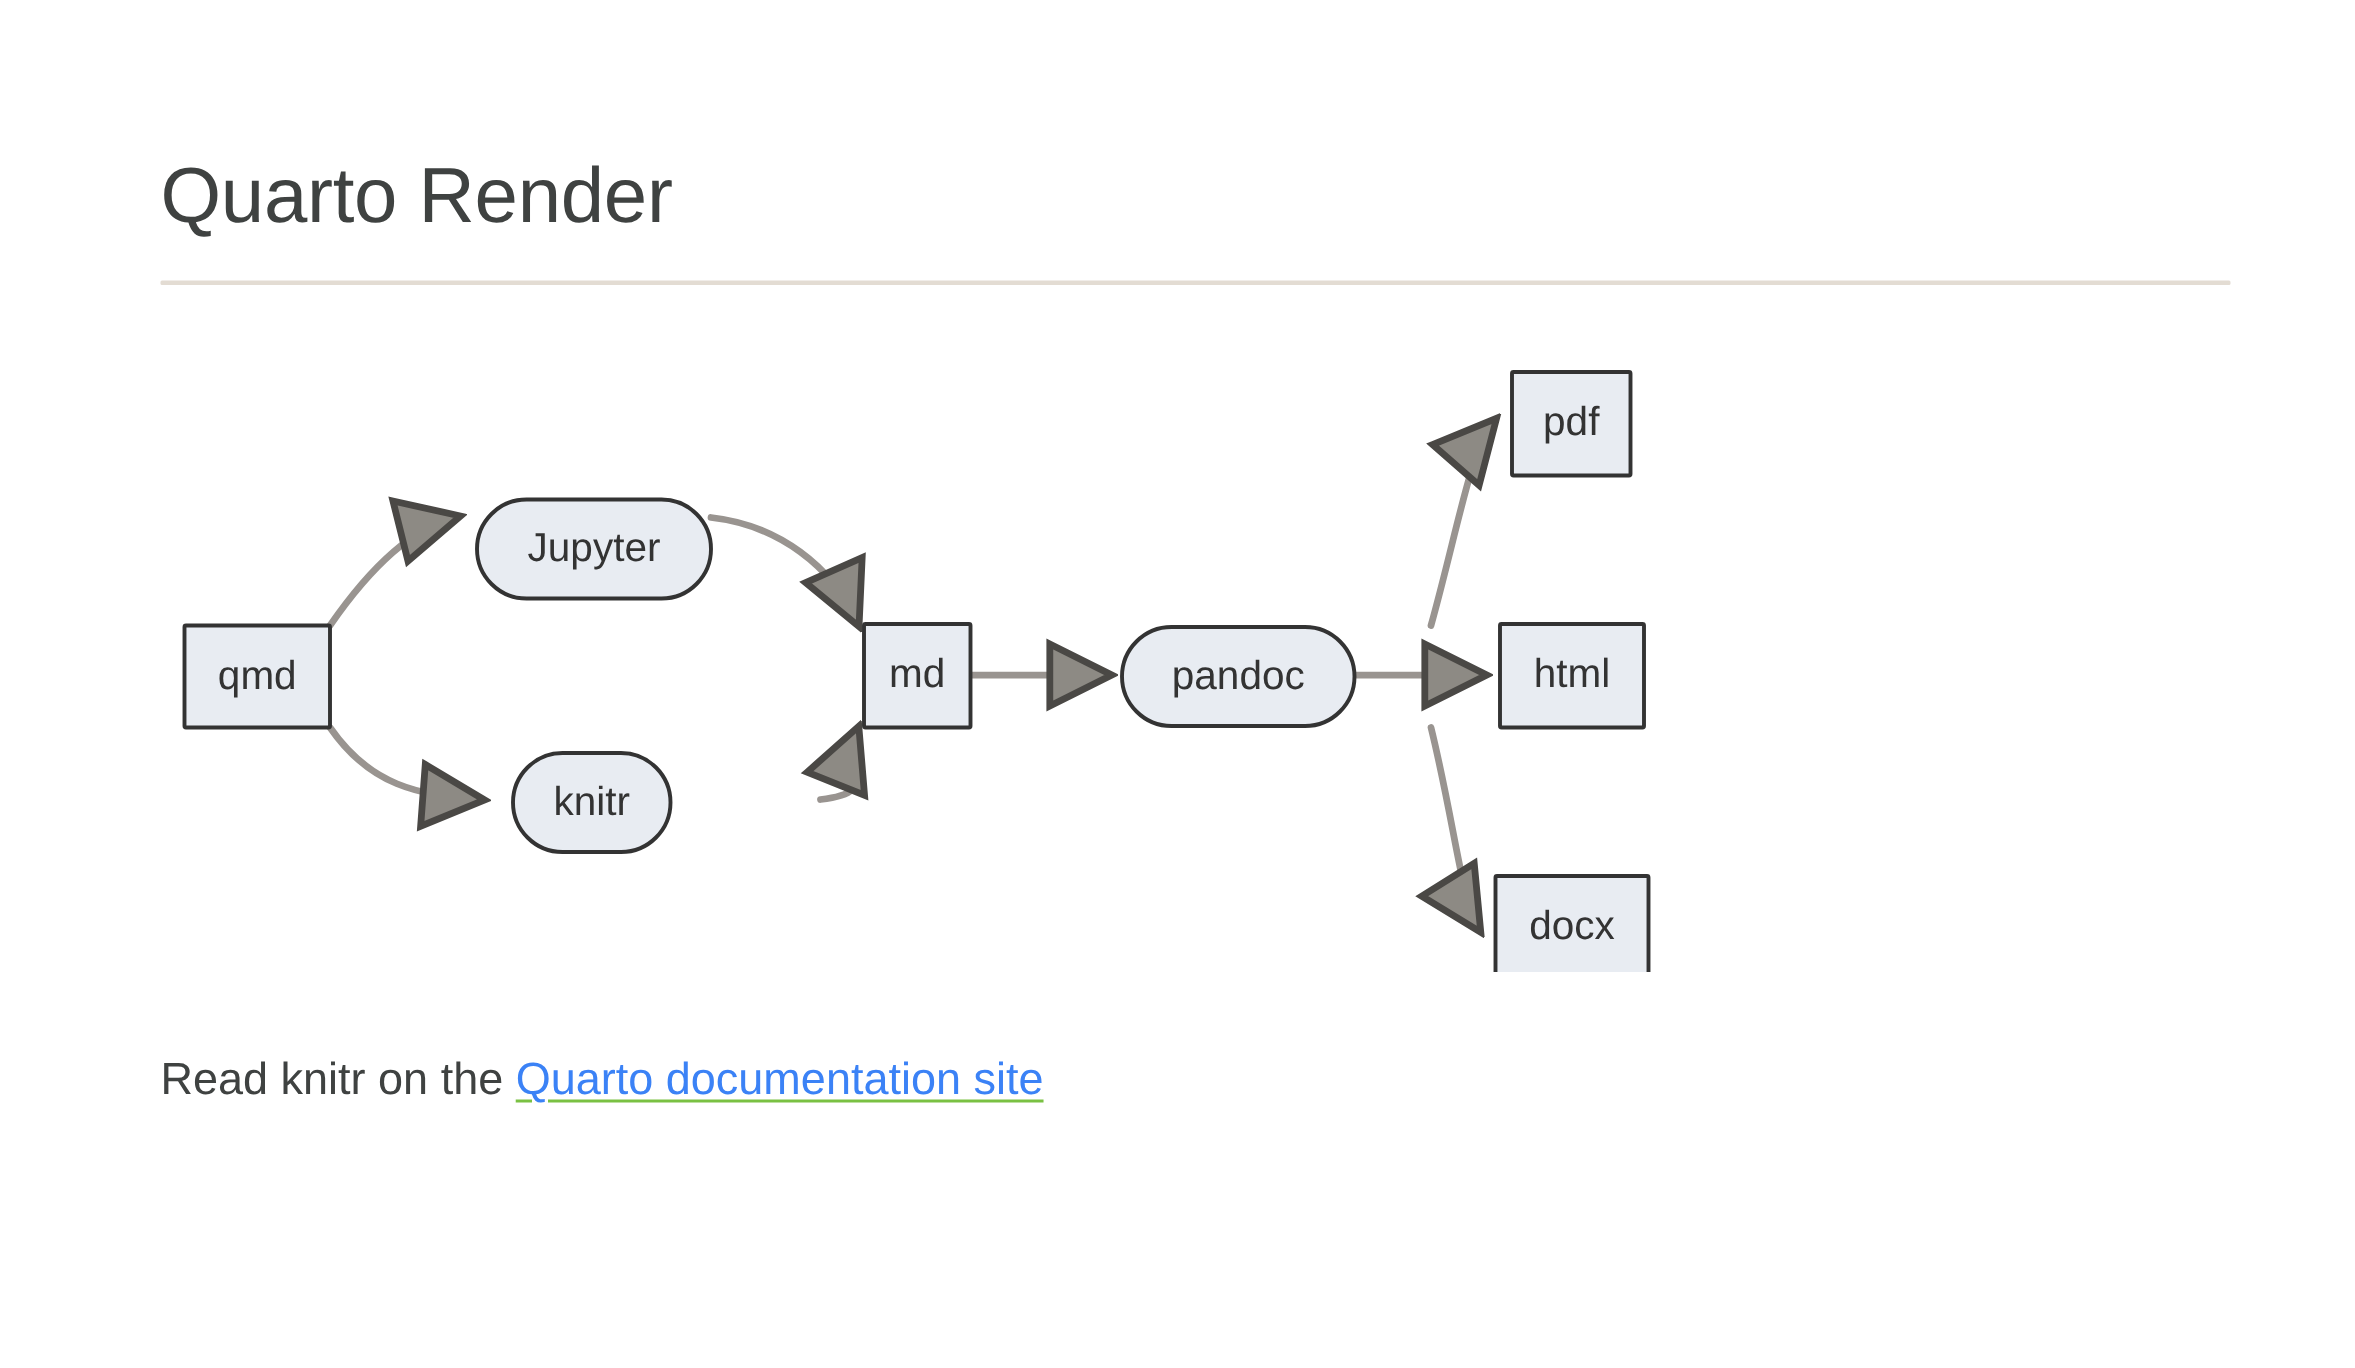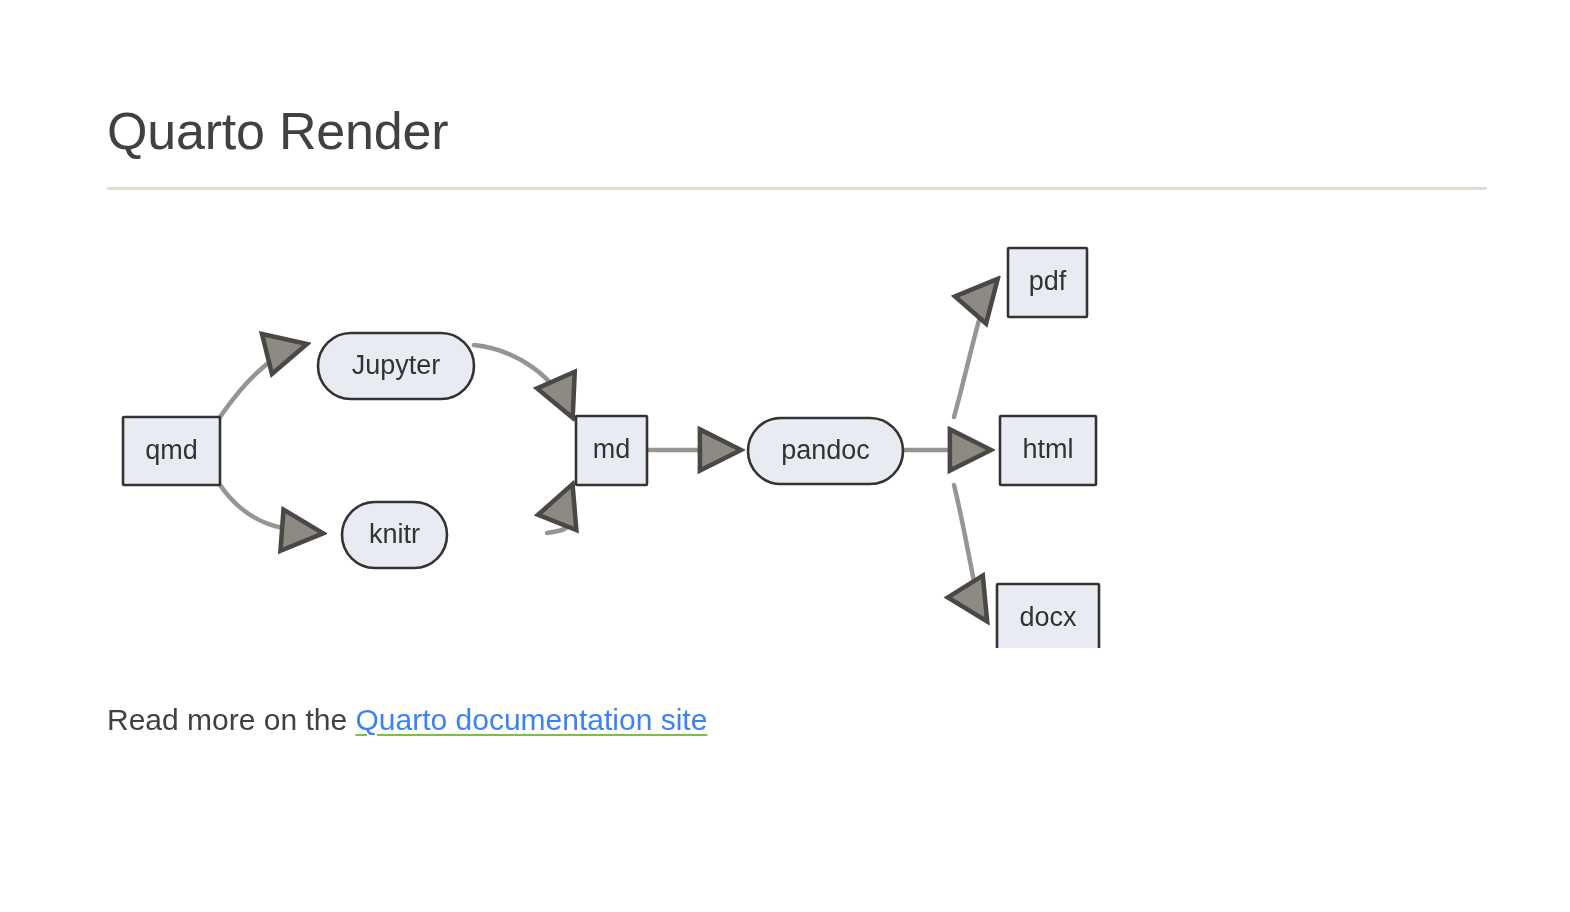--- a/index.html
+++ b/index.html
@@ -158,15 +158,15 @@
       </g>
 
       <g>
         <rect x="890" y="356" width="102" height="69" rx="1" ry="1" fill="#e8ecf2" stroke="#333333" stroke-width="2.6"></rect>
         <text class="mermaid-label" x="941" y="391">docx</text>
       </g>
 
     </svg>
   </div>
 
-  <p class="read-more"><span>Read more on the </span><a class="doc-link" href="#">Quarto documentation site</a></p>
+  <p class="read-more"><span>Read knitr on the </span><a class="doc-link" href="#">Quarto documentation site</a></p>
 
 </div>
 
 </body></html>

